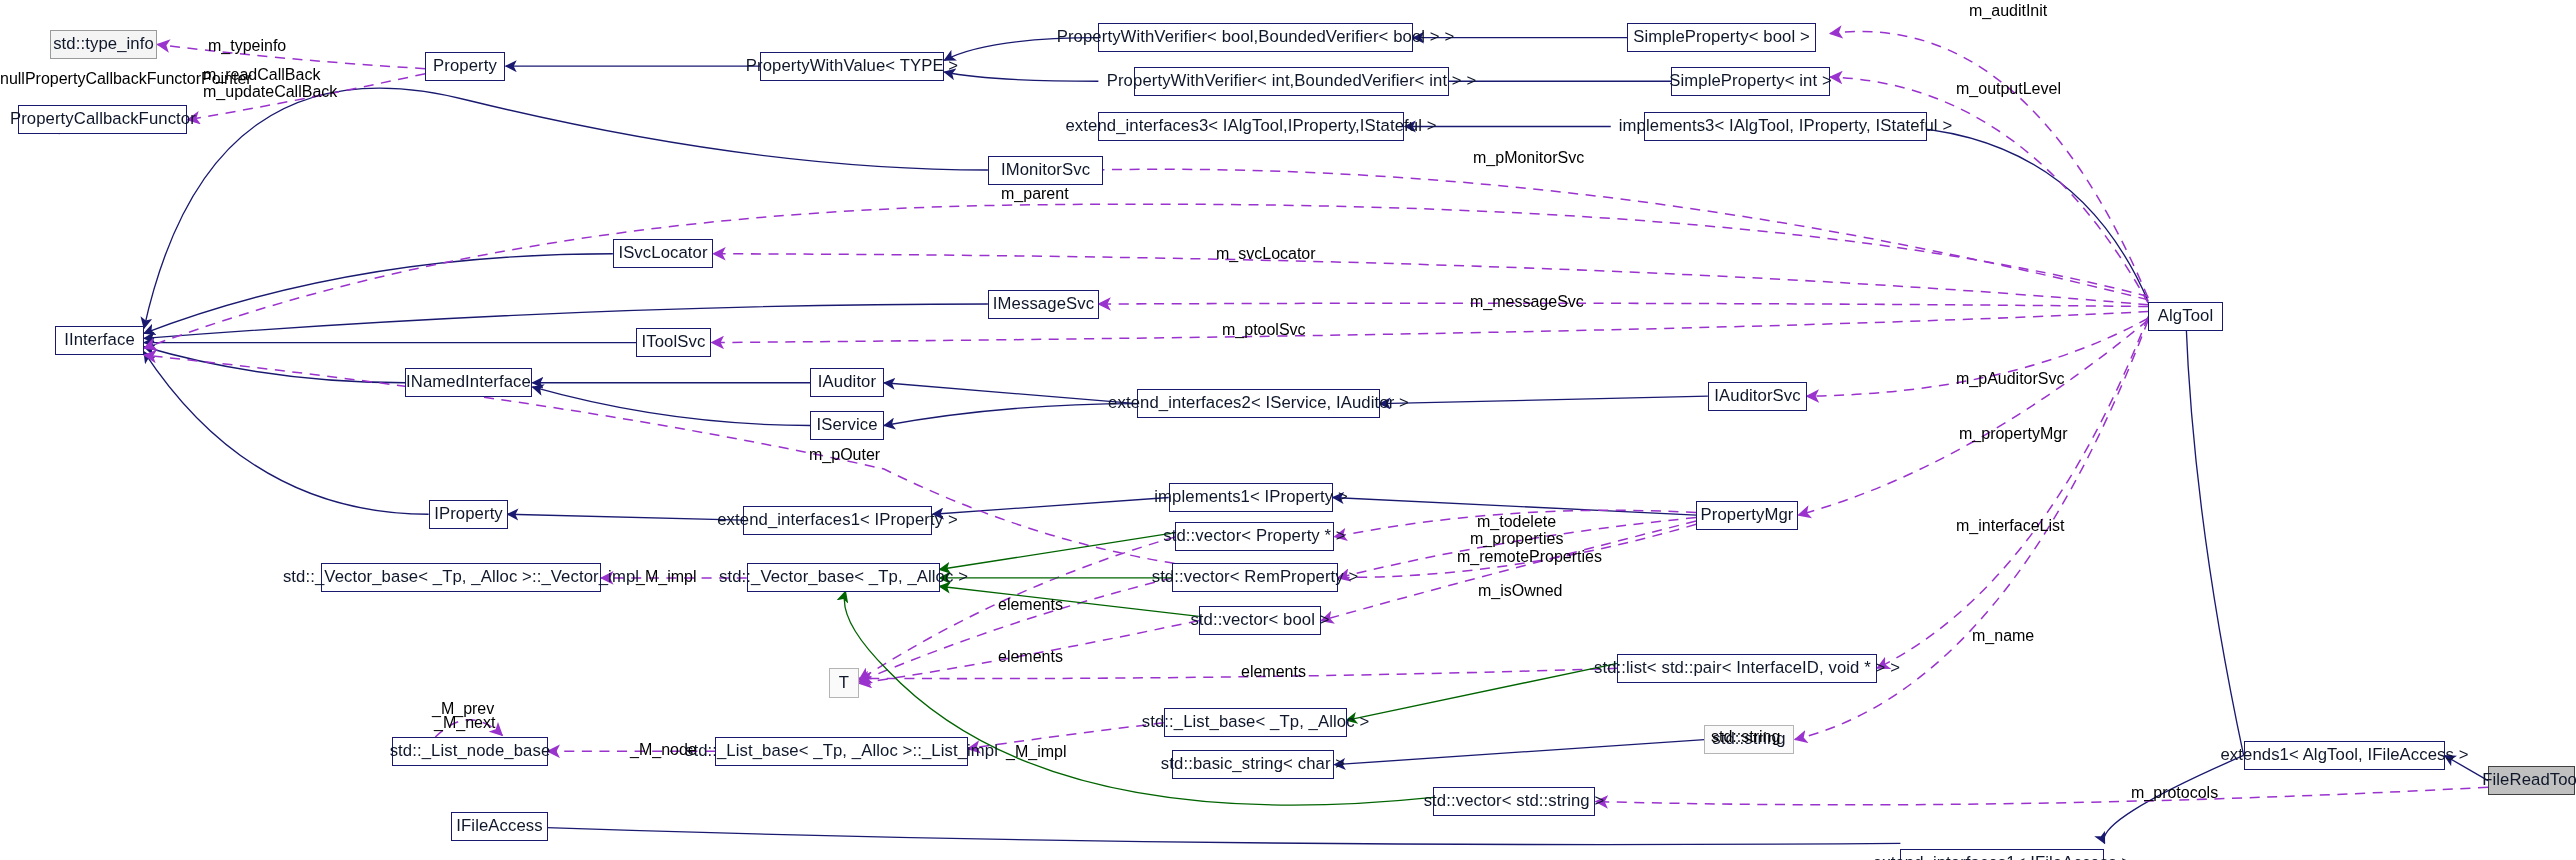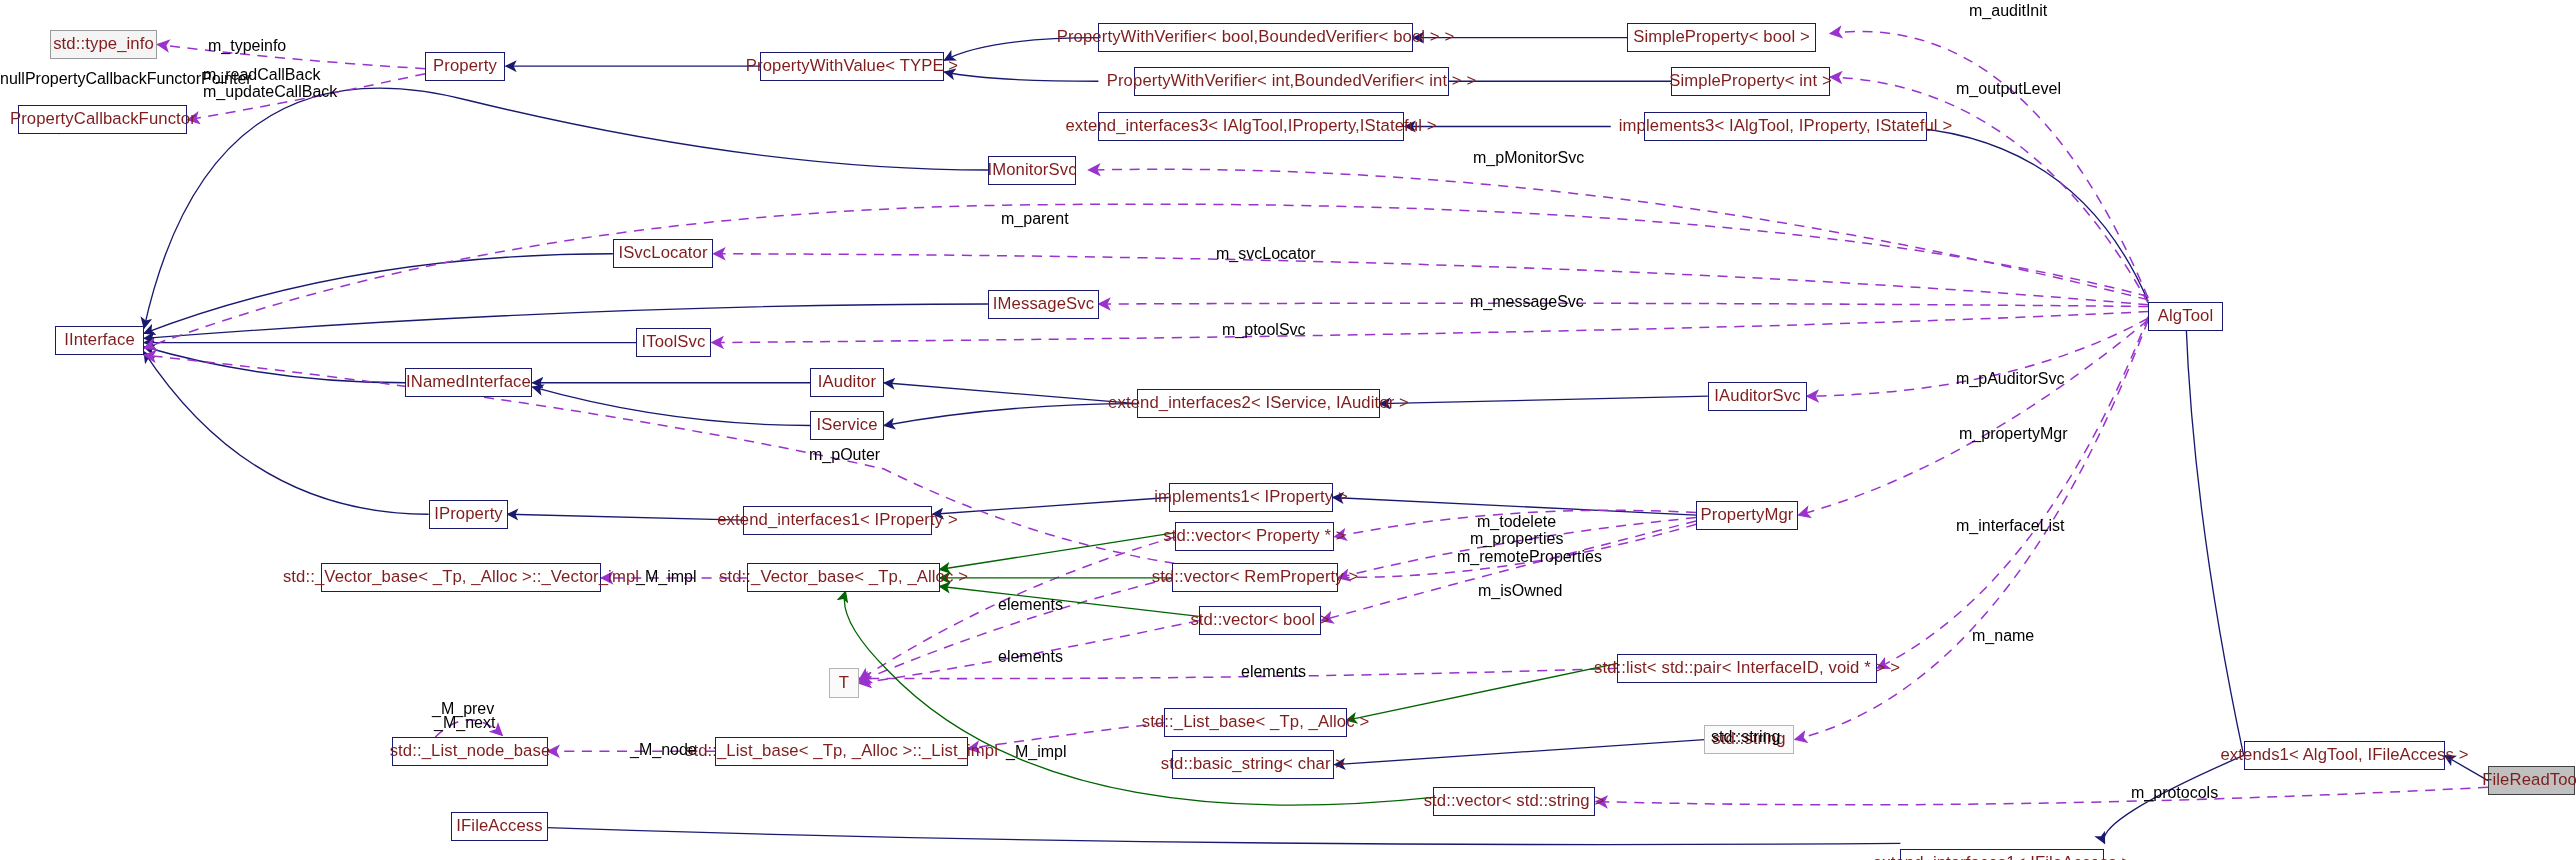--- a/index.html
+++ b/index.html
@@ -21,21 +21,21 @@
     top: 0;
     width: 2576px;
     height: 861px;
     pointer-events: none;
   }
   .node {
     position: absolute;
     box-sizing: border-box;
     border: 1.3px solid #191970;
     background: #ffffff;
-    color: #7f1d1d;
+    color: #0f172a;
     font-size: 16.7px;
     line-height: 1;
     display: flex;
     align-items: center;
     justify-content: center;
     white-space: nowrap;
     text-align: center;
     padding: 0 6.7px;
     letter-spacing: 0.1px;
   }
@@ -151,21 +151,21 @@
       <div class="node light" style="left: 50px; top: 30px; width: 107px; height: 28.5px;">std::type_info</div>
       <div class="node" style="left: 18.4px; top: 105px; width: 169px; height: 28.5px;">PropertyCallbackFunctor</div>
       <div class="node" style="left: 425px; top: 52px; width: 80px; height: 28.5px;">Property</div>
       <div class="node" style="left: 760px; top: 52px; width: 184px; height: 28.5px;">PropertyWithValue&lt; TYPE &gt;</div>
       <div class="node" style="left: 1098px; top: 23.4px; width: 315px; height: 28.5px;">PropertyWithVerifier&lt; bool,BoundedVerifier&lt; bool &gt; &gt;</div>
       <div class="node" style="left: 1098px; top: 67px; width: 315px; height: 28.5px; margin-left: 36px;">PropertyWithVerifier&lt; int,BoundedVerifier&lt; int &gt; &gt;</div>
       <div class="node" style="left: 1627px; top: 23.4px; width: 189px; height: 28.5px;">SimpleProperty&lt; bool &gt;</div>
       <div class="node" style="left: 1671px; top: 67px; width: 159px; height: 28.5px;">SimpleProperty&lt; int &gt;</div>
       <div class="node" style="left: 1098px; top: 112px; width: 306px; height: 28.5px;">extend_interfaces3&lt; IAlgTool,IProperty,IStateful &gt;</div>
       <div class="node" style="left: 1644px; top: 112px; width: 283px; height: 28.5px;">implements3&lt; IAlgTool, IProperty, IStateful &gt;</div>
-      <div class="node" style="left: 988px; top: 156px; width: 88px; height: 28.5px;">IMonitorSvc</div>
+      <div class="node" style="left: 988px; top: 156px; width: 115px; height: 28.5px;">IMonitorSvc</div>
       <div class="node" style="left: 613px; top: 239px; width: 100px; height: 28.5px;">ISvcLocator</div>
       <div class="node" style="left: 988px; top: 290px; width: 111px; height: 28.5px;">IMessageSvc</div>
       <div class="node" style="left: 636px; top: 328px; width: 75px; height: 28.5px;">IToolSvc</div>
       <div class="node" style="left: 55px; top: 326px; width: 89px; height: 28.5px;">IInterface</div>
       <div class="node" style="left: 405px; top: 368px; width: 127px; height: 28.5px;">INamedInterface</div>
       <div class="node" style="left: 810px; top: 368px; width: 74px; height: 28.5px;">IAuditor</div>
       <div class="node" style="left: 810px; top: 411px; width: 74px; height: 28.5px;">IService</div>
       <div class="node" style="left: 1137px; top: 389px; width: 243px; height: 28.5px;">extend_interfaces2&lt; IService, IAuditor &gt;</div>
       <div class="node" style="left: 1708px; top: 382px; width: 99px; height: 28.5px;">IAuditorSvc</div>
       <div class="node" style="left: 2148px; top: 302px; width: 75px; height: 28.5px;">AlgTool</div>
@@ -192,21 +192,21 @@
       <div class="node grey" style="left: 2488px; top: 766px; width: 87px; height: 28.5px;">FileReadTool</div>
     </div>
   <div id="labels">
       <div class="edge-label" style="left: 208px; top: 37px;">m_typeinfo</div>
       <div class="edge-label" style="left: 1969px; top: 1.7px;">m_auditInit</div>
       <div class="edge-label" style="left: 203px; top: 66px;">m_readCallBack</div>
       <div class="edge-label" style="left: 0px; top: 70px;">nullPropertyCallbackFunctorPointer</div>
       <div class="edge-label" style="left: 203px; top: 83px;">m_updateCallBack</div>
       <div class="edge-label" style="left: 1956px; top: 80px;">m_outputLevel</div>
       <div class="edge-label" style="left: 1473px; top: 149px;">m_pMonitorSvc</div>
-      <div class="edge-label" style="left: 1001px; top: 210px; text-align: right;">m_parent</div>
+      <div class="edge-label" style="left: 1001px; top: 185px; text-align: right;">m_parent</div>
       <div class="edge-label" style="left: 1216px; top: 245px;">m_svcLocator</div>
       <div class="edge-label" style="left: 1470px; top: 293px;">m_messageSvc</div>
       <div class="edge-label" style="left: 1222px; top: 321px;">m_ptoolSvc</div>
       <div class="edge-label" style="left: 1956px; top: 370px;">m_pAuditorSvc</div>
       <div class="edge-label" style="left: 1959px; top: 425px;">m_propertyMgr</div>
       <div class="edge-label" style="left: 809px; top: 446px;">m_pOuter</div>
       <div class="edge-label" style="left: 1477px; top: 513px;">m_todelete</div>
       <div class="edge-label" style="left: 1470px; top: 530px;">m_properties</div>
       <div class="edge-label" style="left: 1956px; top: 517px;">m_interfaceList</div>
       <div class="edge-label" style="left: 1457px; top: 548px;">m_remoteProperties</div>

